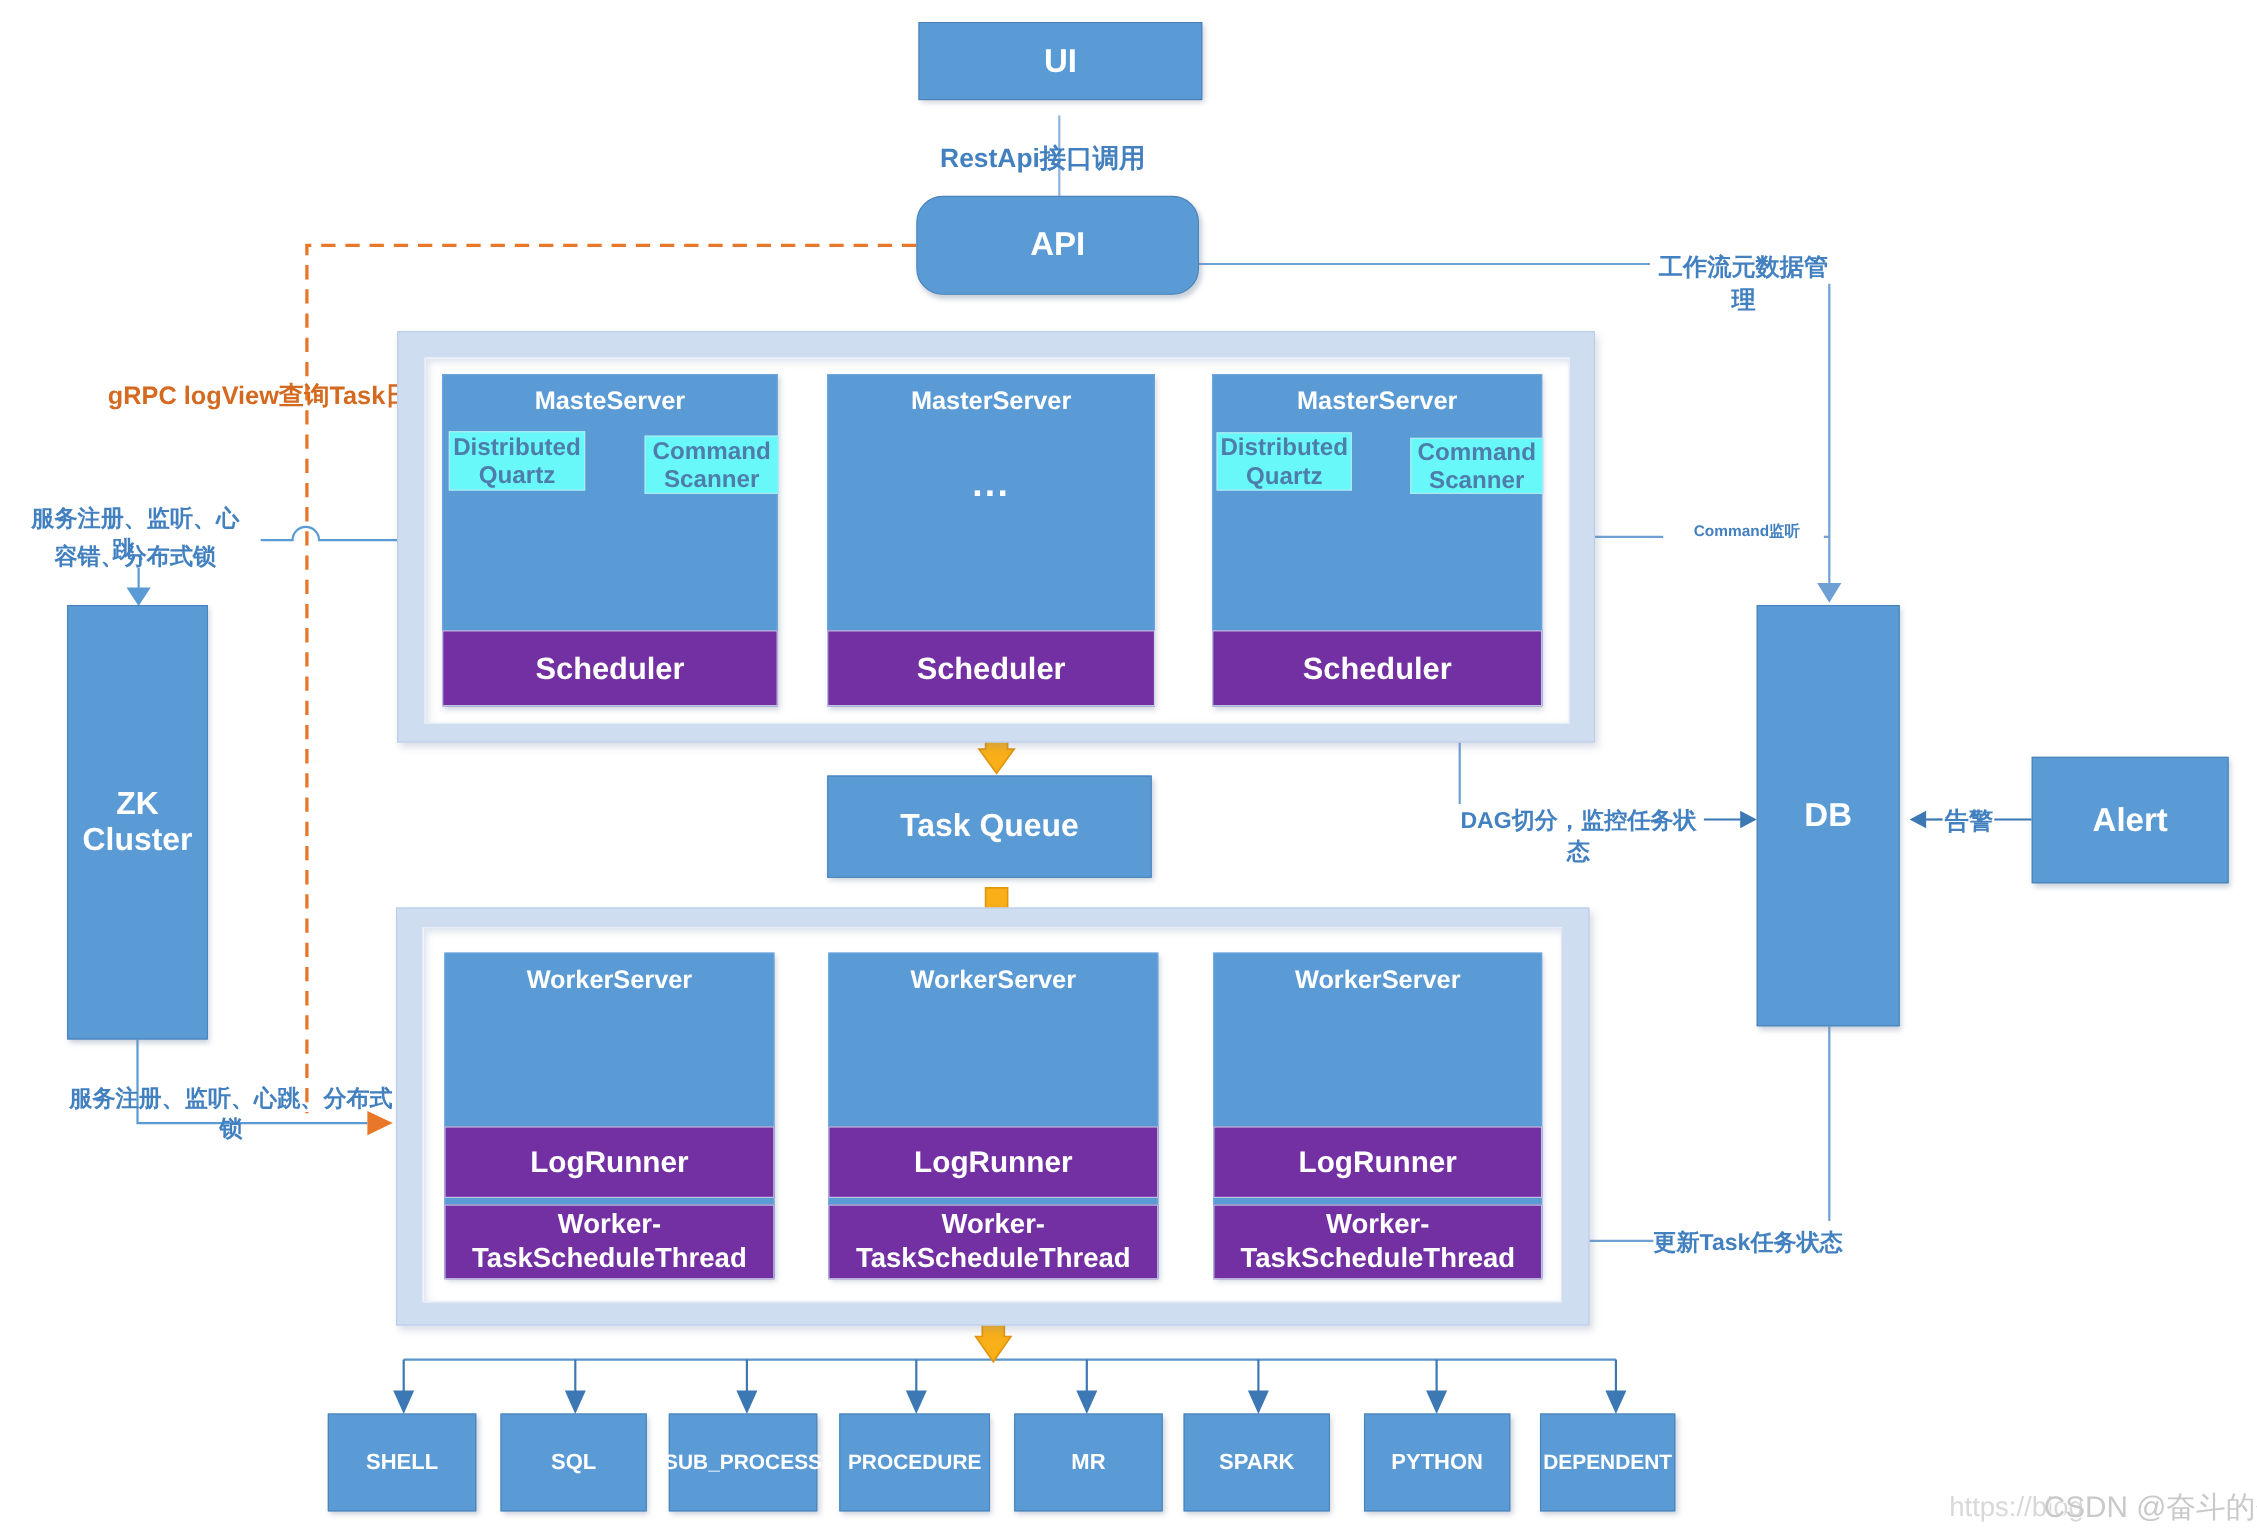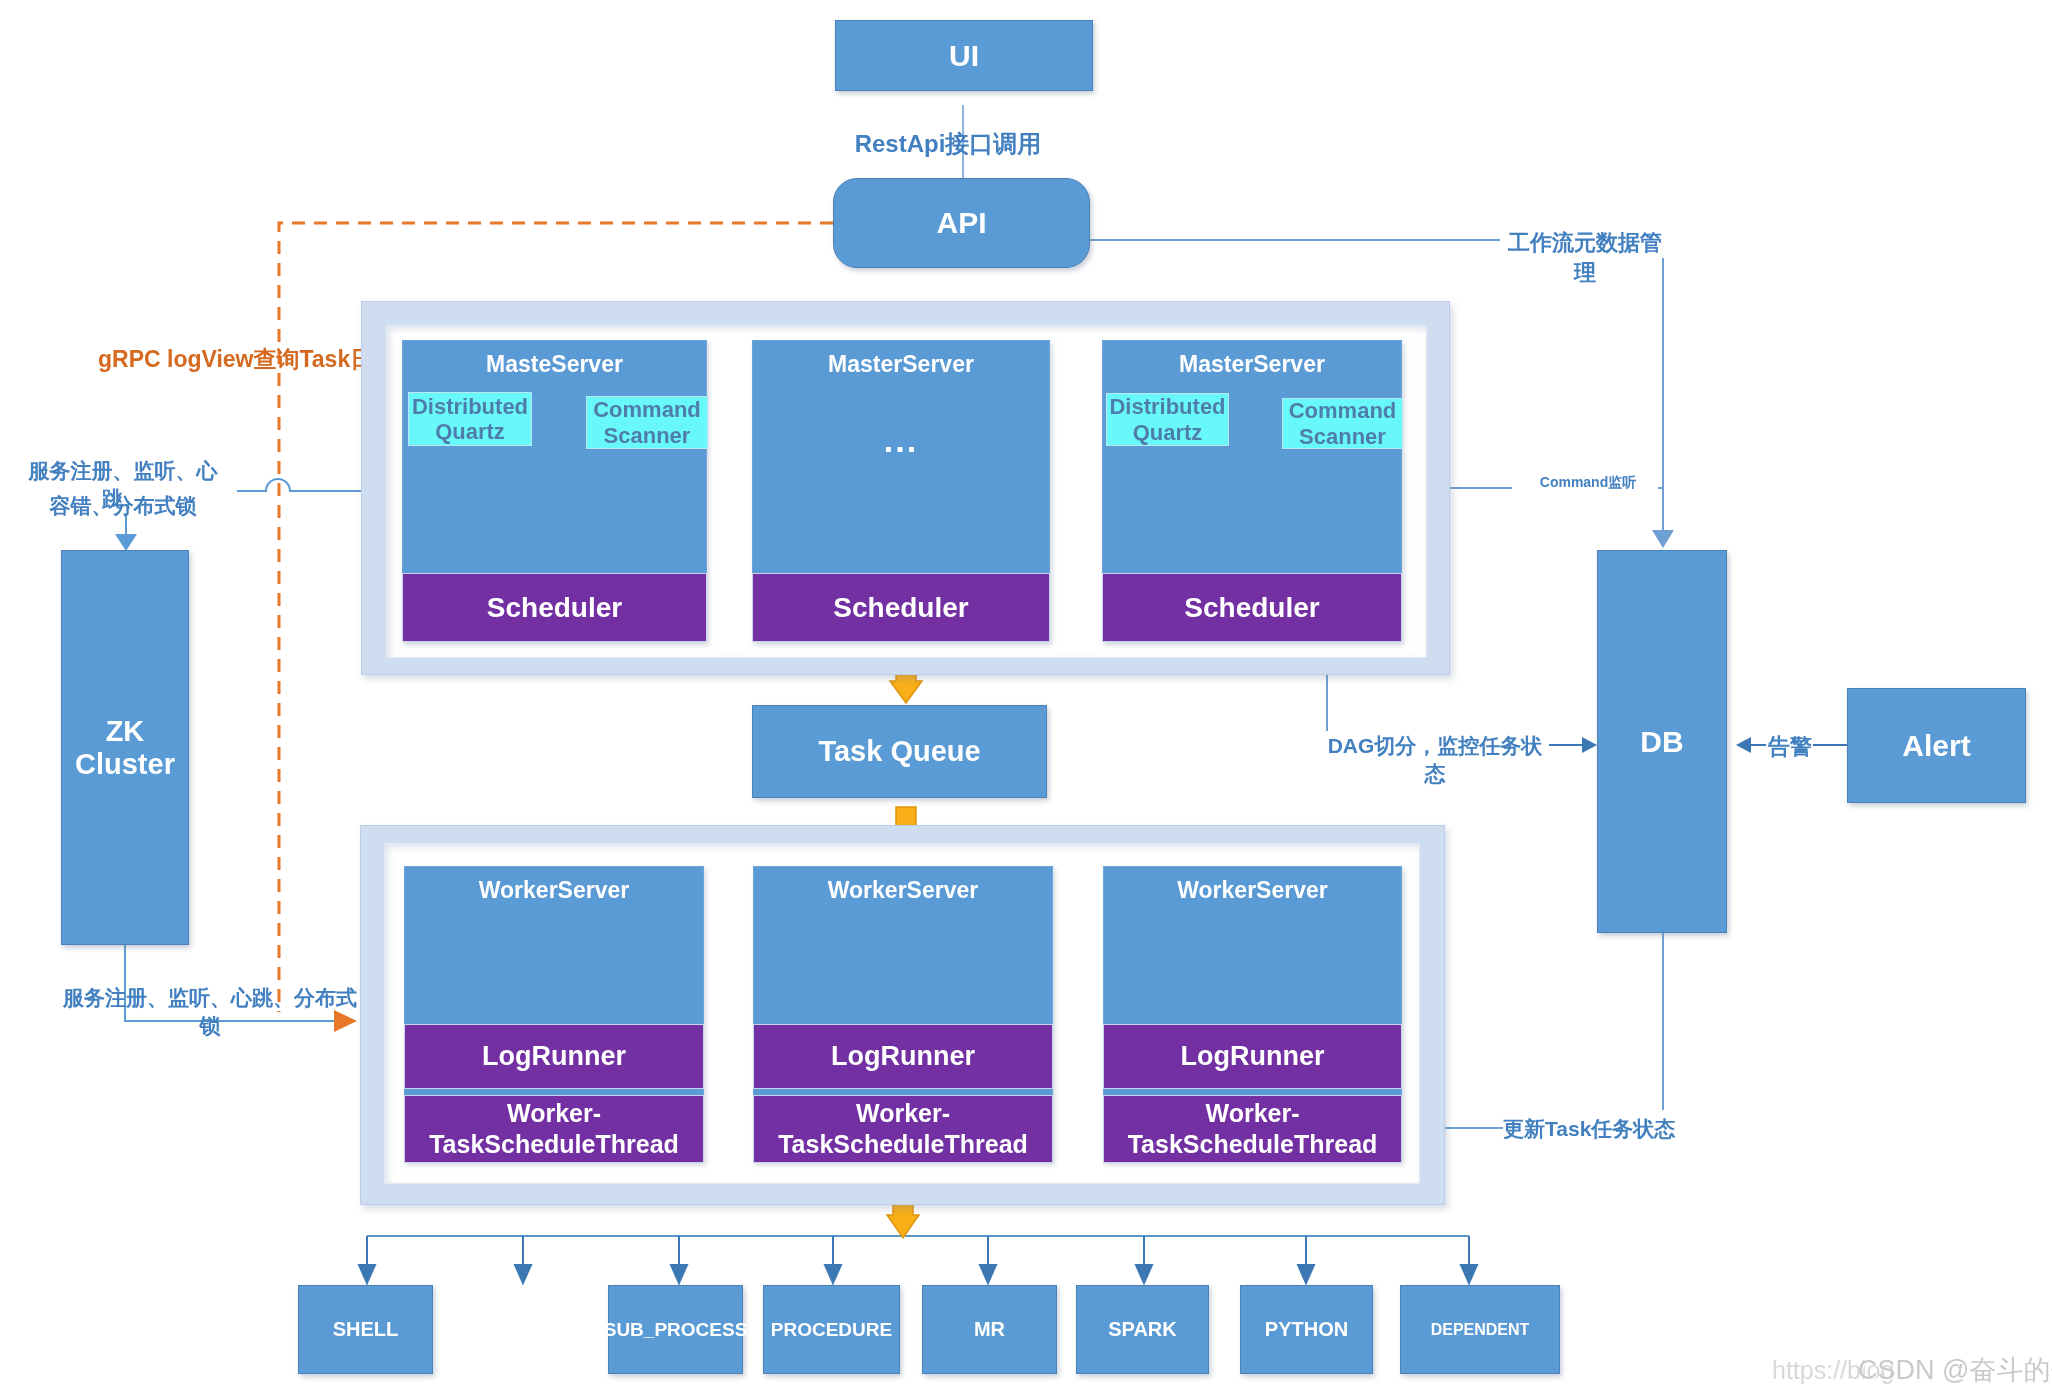--- a/index.html
+++ b/index.html
@@ -204,23 +204,24 @@
     <div class="band" style="top:157px;height:65px;font-size:27px;">LogRunner</div>
     <div class="band" style="top:228px;height:68px;font-size:25px;line-height:1.25;">
       <span>Worker-</span>
       <span>TaskScheduleThread</span>
     </div>
   </div>
 
   <div class="lbl" style="left:1503px;top:1115px;width:190px;font-size:21px;text-align:left;">更新Task任务状态</div>
 
   <div class="bx" style="left:298px;top:1285px;width:135px;height:89px;font-size:20px;">SHELL</div>
+  <div class="bx" style="left:455px;top:1285px;width:133px;height:89px;font-size:20px;">SQL</div>
   <div class="bx" style="left:608px;top:1285px;width:135px;height:89px;font-size:19px;">SUB_PROCESS</div>
   <div class="bx" style="left:763px;top:1285px;width:137px;height:89px;font-size:19px;">PROCEDURE</div>
   <div class="bx" style="left:922px;top:1285px;width:135px;height:89px;font-size:20px;">MR</div>
   <div class="bx" style="left:1076px;top:1285px;width:133px;height:89px;font-size:20px;">SPARK</div>
   <div class="bx" style="left:1240px;top:1285px;width:133px;height:89px;font-size:20px;">PYTHON</div>
-  <div class="bx" style="left:1400px;top:1285px;width:160px;height:89px;font-size:16px;">DEPENDENT</div>
+  <div class="bx" style="left:1400px;top:1285px;width:123px;height:89px;font-size:19px;">DEPENDENT</div>
 
   <div class="wm-url" style="left:1772px;top:1356px;font-size:25px;font-weight:normal;">https://blog</div>
   <div class="wm" style="left:1858px;top:1352px;font-size:27px;font-weight:normal;">CSDN @奋斗的仓鼠</div>
 
 </div>
 
 </body></html>

